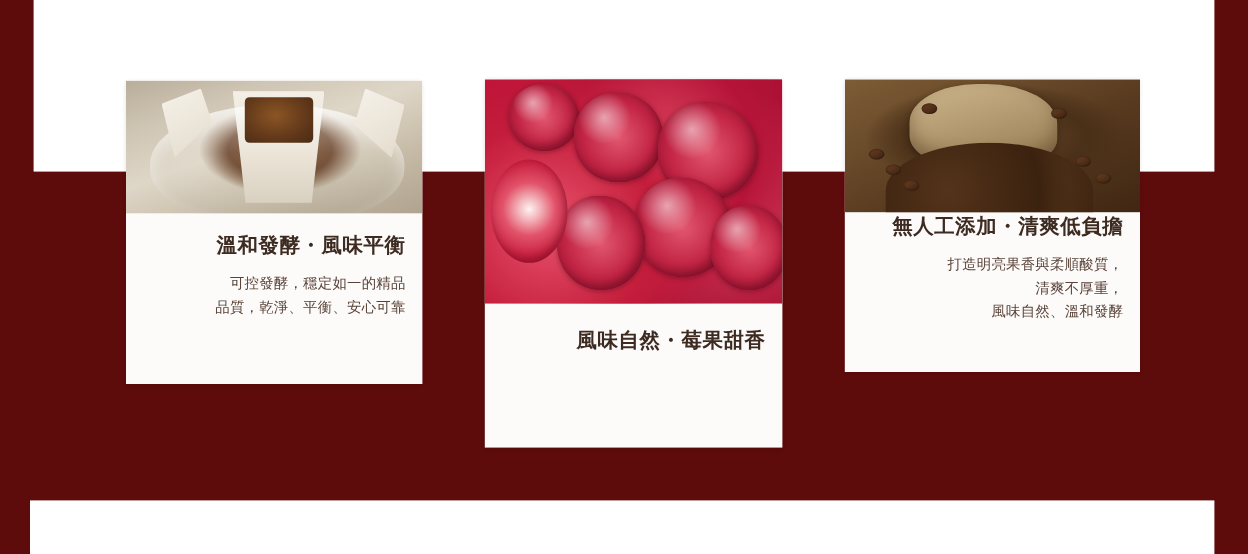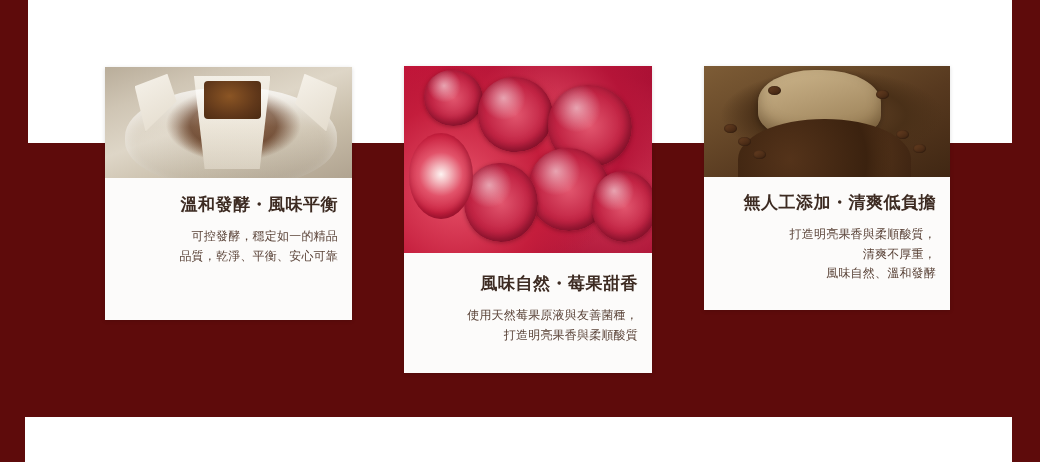--- a/index.html
+++ b/index.html
@@ -187,21 +187,21 @@
     line-height: 1.25;
   }
   .card-desc {
     margin: 0;
     font-size: 12px;
     line-height: 1.62;
     color: #5a4338;
     letter-spacing: 0.2px;
   }
   .card-2 .card-body { padding-top: 20px; }
-  .card-3 .card-body { padding-top: 15px; }
+  .card-3 .card-body { padding-top: 1px; }
 </style>
 </head>
 <body>
 
 <div class="stage">
 
   <div class="band-top"></div>
   <div class="band-bottom"></div>
 
   <div class="card card-1">
@@ -228,24 +228,20 @@
         <div class="berry b1"></div>
         <div class="berry b2"></div>
         <div class="berry b3"></div>
         <div class="berry b4"></div>
         <div class="berry b6"></div>
         <div class="straw"></div>
       </div>
     </div>
     <div class="card-body">
       <h3 class="card-title">風味自然・莓果甜香</h3>
-      <p class="card-desc">
-        <span>使用天然莓果原液與友善菌種，</span><br>
-        <span>打造明亮果香與柔順酸質</span>
-      </p>
     </div>
   </div>
 
   <div class="card card-3">
     <div class="card-photo">
       <div class="photo-inner photo-beans">
         <div class="sack"></div>
         <div class="beanpile"></div>
         <div class="bean" style="left:14%;top:64%"></div>
         <div class="bean" style="left:20%;top:76%"></div>

